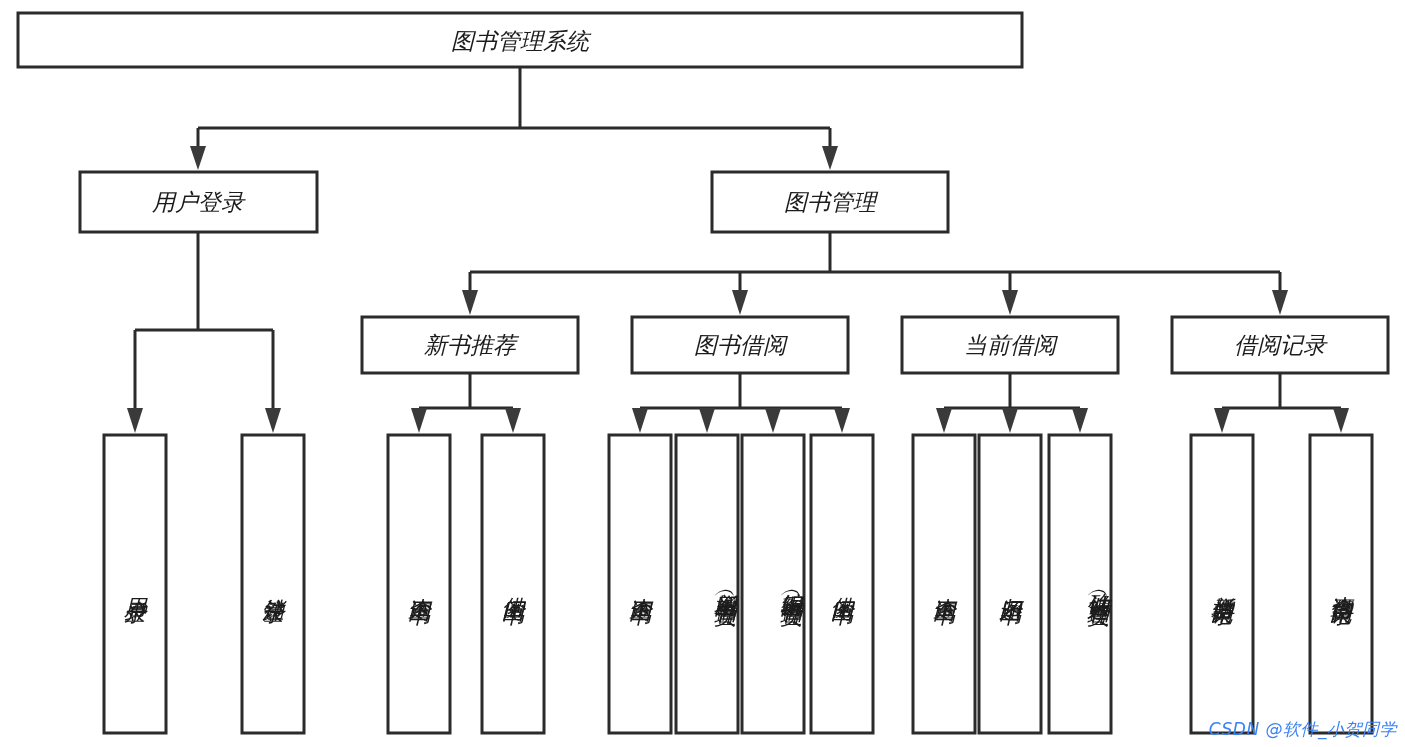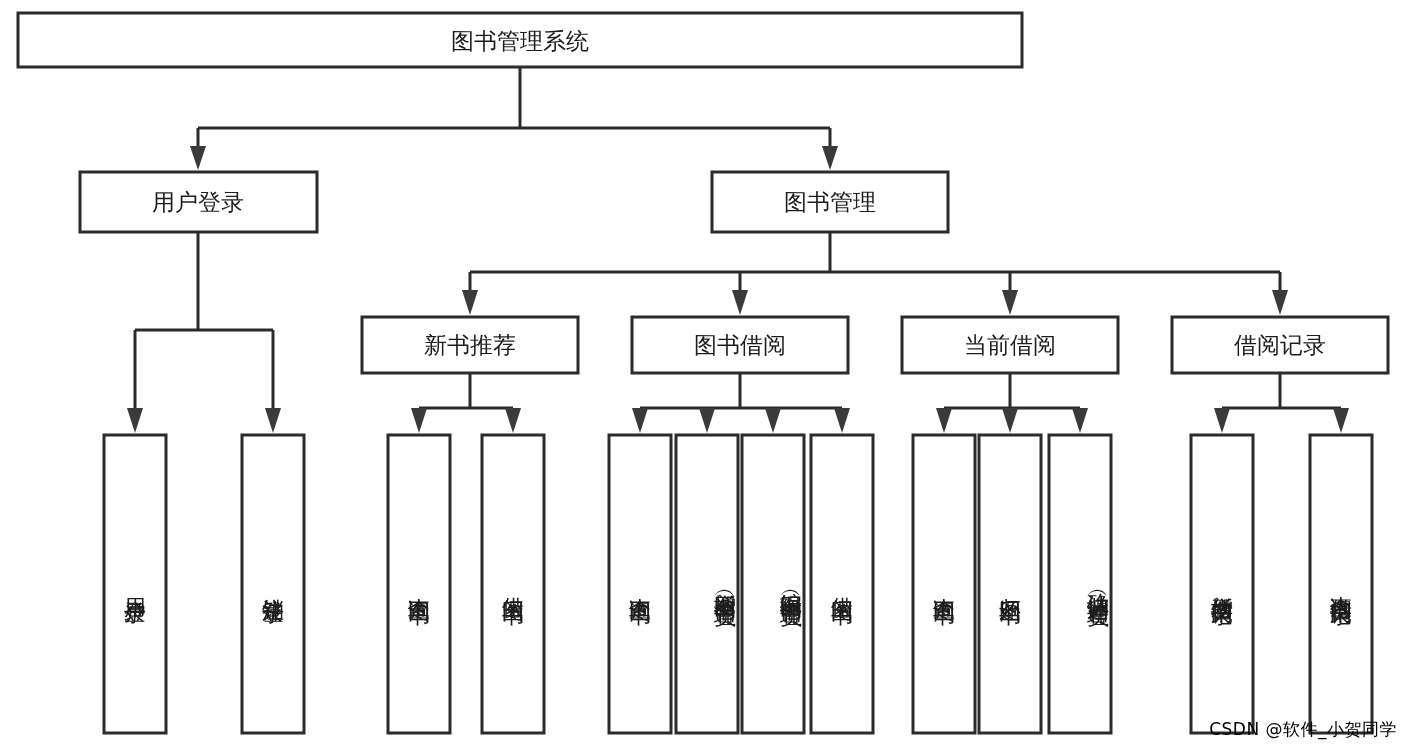--- a/index.html
+++ b/index.html
@@ -11,20 +11,21 @@
     width: 1405px;
     height: 747px;
     font-family: "DejaVu Sans", "Liberation Sans", sans-serif;
     overflow: hidden;
   }
   #diagram-root {
     position: relative;
     width: 1405px;
     height: 747px;
     background: #ffffff;
+    font-style: italic;
   }
   svg#flow {
     position: absolute;
     left: 0;
     top: 0;
     width: 1405px;
     height: 747px;
     display: block;
   }
   .node-rect {
@@ -61,21 +62,21 @@
     text-align: center;
     white-space: nowrap;
     pointer-events: none;
   }
   #watermark {
     position: absolute;
     right: 8px;
     bottom: 6px;
     font-family: "DejaVu Sans", "Liberation Sans", sans-serif;
     font-size: 17px;
-    color: #000000;
+    color: #3b82f6;
     letter-spacing: 0.5px;
     user-select: none;
   }
 </style>
 </head>
 <body>
 
 <div id="diagram-root">
 
   <svg id="flow" viewBox="0 0 1405 747">

